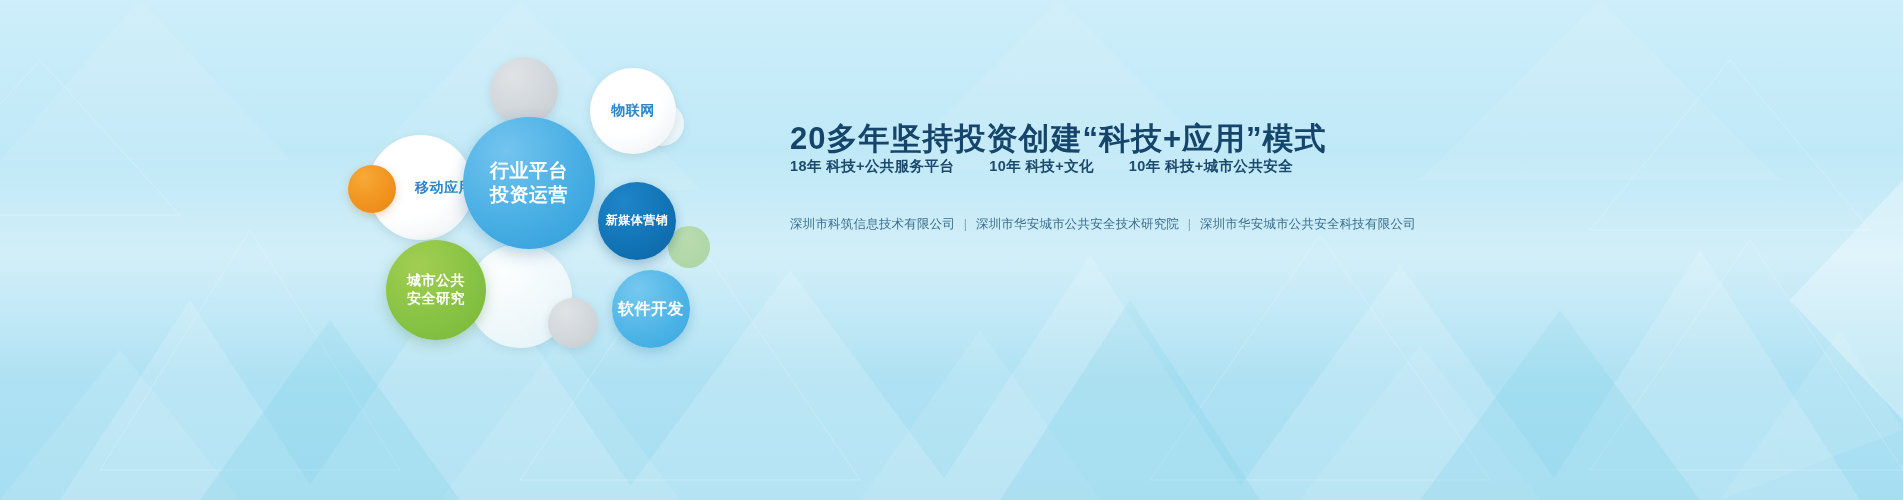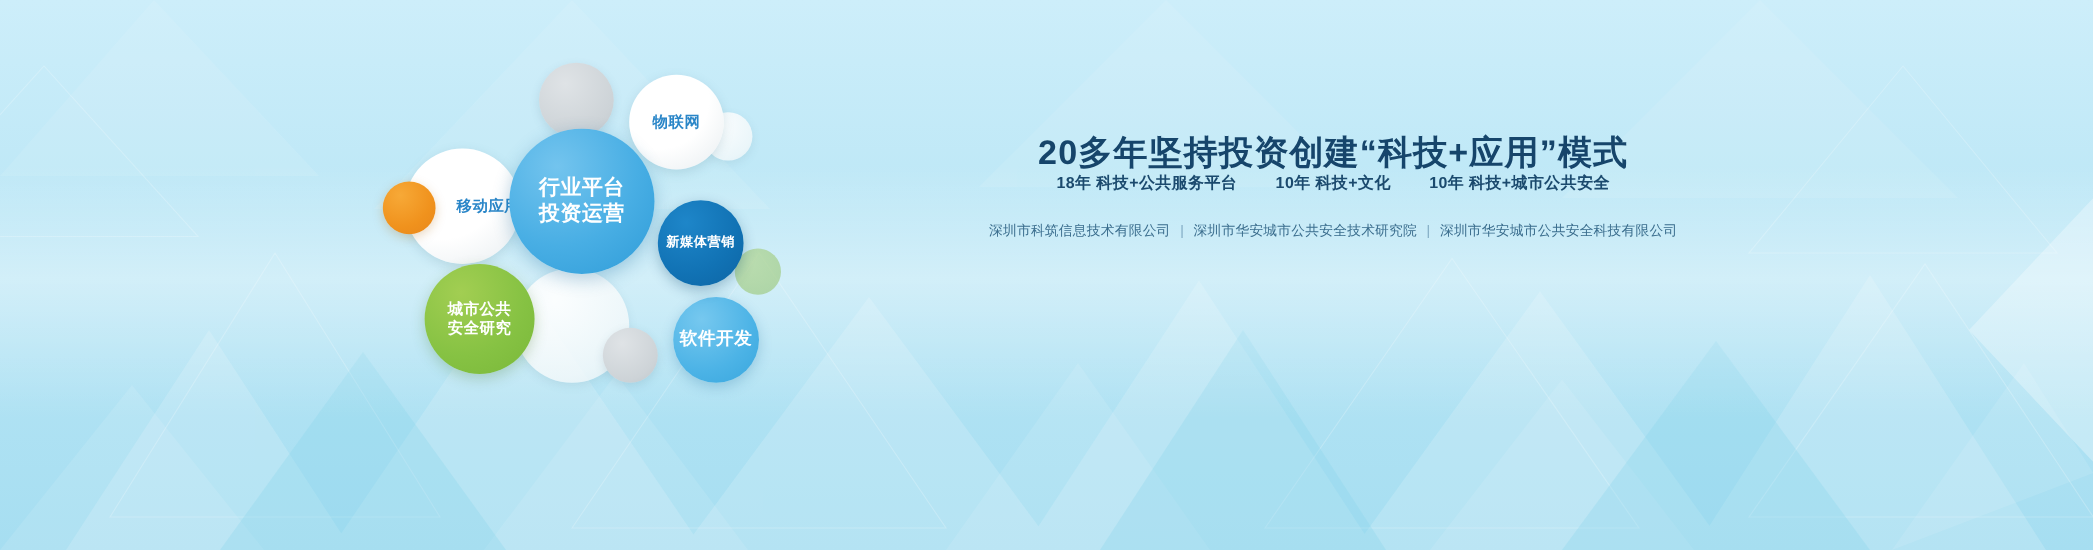--- a/index.html
+++ b/index.html
@@ -83,42 +83,42 @@
     box-shadow:0 3px 9px rgba(80,120,140,.12);
   }
   .bub.ghostgreen {
     background:radial-gradient(circle at 35% 28%, rgba(178,214,150,.75) 0%, rgba(160,203,130,.68) 70%, rgba(150,196,120,.62) 100%);
   }
   .lbl-blue { color:#2a86c8; }
 
   
   #copy {
     position:absolute;
-    left:832px; top:120px;
+    left:790px; top:120px;
     width:760px;
-    text-align:center;
+    text-align:left;
   }
   #headline {
     font-size:31px;
     font-weight:bold;
     color:#16456b;
     letter-spacing:1px;
     line-height:1.2;
     white-space:nowrap;
   }
   #subline {
     font-size:14.5px;
     font-weight:bold;
     color:#1b4a6e;
     letter-spacing:.4px;
     white-space:nowrap;
   }
   #subline .gap { display:inline-block; width:26px; }
   #orgline {
-    margin-top:26px;
+    margin-top:40px;
     font-size:12.5px;
     color:#3a6d8d;
     letter-spacing:.2px;
     white-space:nowrap;
   }
   #orgline .sep { color:#7fa9c2; padding:0 5px; }
 </style>
 </head>
 <body>
 
@@ -175,21 +175,21 @@
     </svg>
   </div>
   <div class="lightband"></div>
 
   <div id="cluster">
 
     <div class="bub grey" style="left:490px; top:57px; width:68px; height:68px;"></div>
 
     <div class="bub ghost" style="left:640px; top:102px; width:44px; height:44px;"></div>
 
-    <div class="bub white" style="left:572px; top:68px; width:86px; height:86px; font-size:14px;align-items:center;">
+    <div class="bub white" style="left:590px; top:68px; width:86px; height:86px; font-size:14px;align-items:center;">
       <span class="lbl-blue">物联网</span>
     </div>
 
     <div class="bub white" style="left:368px; top:135px; width:105px; height:105px; font-size:14px;justify-content:flex-end;">
       <span class="lbl-blue">移动应用</span>
     </div>
 
     <div class="bub orange" style="left:348px; top:165px; width:48px; height:48px;"></div>
 
     <div class="bub ghostgreen" style="left:668px; top:226px; width:42px; height:42px;"></div>

